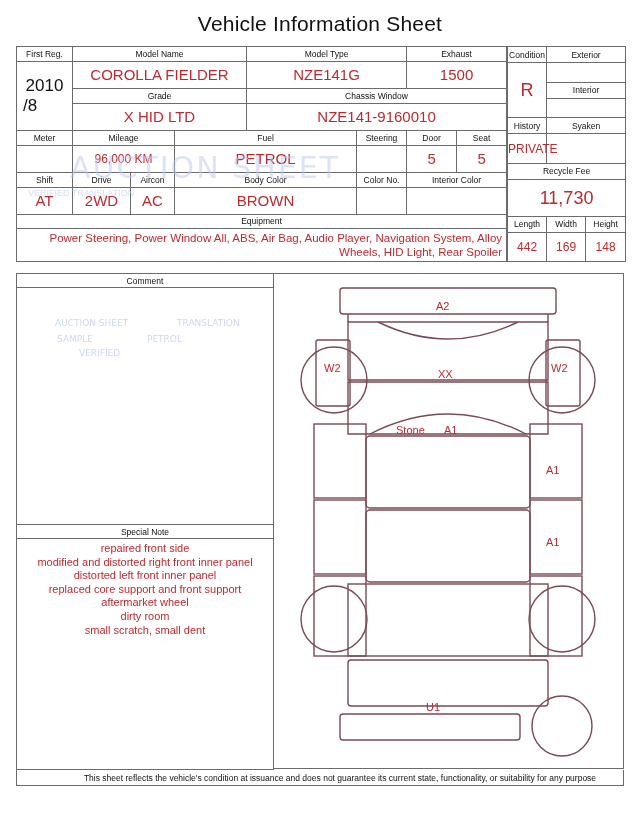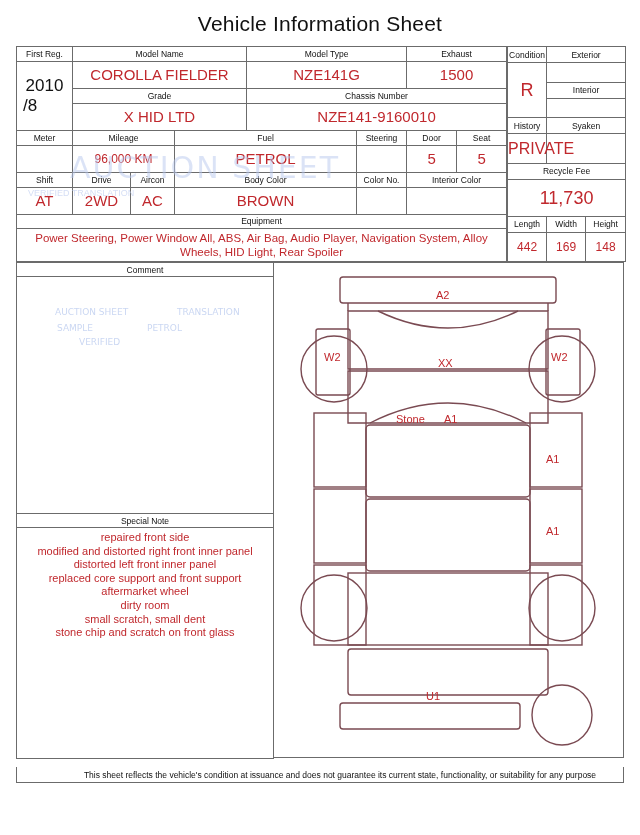--- a/index.html
+++ b/index.html
@@ -41,48 +41,48 @@
     font-weight: normal;
   }
   .val {
     color: #c0282d;
     font-size: 15px;
     height: 26px;
     line-height: 26px;
     white-space: nowrap;
   }
   .val.sm { font-size: 12px; }
-  .val.xs { font-size: 16px; }
+  .val.xs { font-size: 12px; }
   .val.big { font-size: 18px; }
   .blk { color: #111; }
 
   .top-wrap {
     display: flex;
     width: 608px;
     margin: 0 16px;
   }
   
   .main-tbl { width: 100%; }
 
   
   .equip-label { font-size: 8.5px; height: 13px; line-height: 13px; }
   .equip-text {
     color: #c0282d;
     font-size: 11.5px;
-    text-align: center;
+    text-align: right;
     padding: 2px 4px;
     line-height: 14px;
     height: 32px;
   }
 
   
   .lower {
     display: flex;
     width: 608px;
-    margin: 0 16px 0 16px;
+    margin: 11px 16px 0 16px;
   }
   .left-col { width: 258px; }
   .diagram-col {
     width: 350px;
     position: relative;
     border: 1px solid #6b6b6b;
     border-left: none;
     height: 496px;
     text-decoration: underline;
   }
@@ -117,21 +117,21 @@
     color: #c0282d;
     font-size: 11px;
     line-height: 13.6px;
     text-align: center;
     overflow: hidden;
   }
   .note-body div { white-space: normal; }
 
   .footer {
     width: 608px;
-    margin: 8px 16px;
+    margin: 0 16px;
     border: 1px solid #6b6b6b;
     border-top: none;
     font-size: 8.5px;
     color: #111;
     text-align: center;
     height: 16px;
     line-height: 16px;
     padding-left: 40px;
   }
 
@@ -192,21 +192,21 @@
         <td class="val blk" rowspan="3" style="height:52px">
           <div style="font-size:17px;line-height:20px;color:#111">2010</div>
           <div style="font-size:17px;line-height:20px;color:#111;text-align:left;padding-left:6px">/8</div>
         </td>
         <td class="val" colspan="3">COROLLA FIELDER</td>
         <td class="val" colspan="3">NZE141G</td>
         <td class="val" colspan="2">1500</td>
       </tr>
       <tr>
         <td class="lbl" colspan="3">Grade</td>
-        <td class="lbl" colspan="5">Chassis Number</td>
+        <td class="lbl" colspan="5">Chassis Window</td>
       </tr>
       <tr>
         <td class="val" colspan="3">X HID LTD</td>
         <td class="val" colspan="5">NZE141-9160010</td>
       </tr>
 
       <tr>
         <td class="lbl">Meter</td>
         <td class="lbl" colspan="2">Mileage</td>
         <td class="lbl" colspan="3">Fuel</td>
@@ -321,21 +321,20 @@
       <div class="note-box" style="border-top:none">
         <div class="box-head">Special Note</div>
         <div class="note-body">
           <div>repaired front side</div>
           <div>modified and distorted right front inner panel</div>
           <div>distorted left front inner panel</div>
           <div>replaced core support and front support</div>
           <div>aftermarket wheel</div>
           <div>dirty room</div>
           <div>small scratch, small dent</div>
-          <div>stone chip and scratch on front glass</div>
         </div>
       </div>
     </div>
 
     <div class="diagram-col">
       <svg class="car" width="348" height="494" viewBox="0 0 348 494">
 
         <circle class="cl" cx="60" cy="106" r="33"></circle>
         <circle class="cl" cx="288" cy="106" r="33"></circle>
         <circle class="cl" cx="60" cy="345" r="33"></circle>

